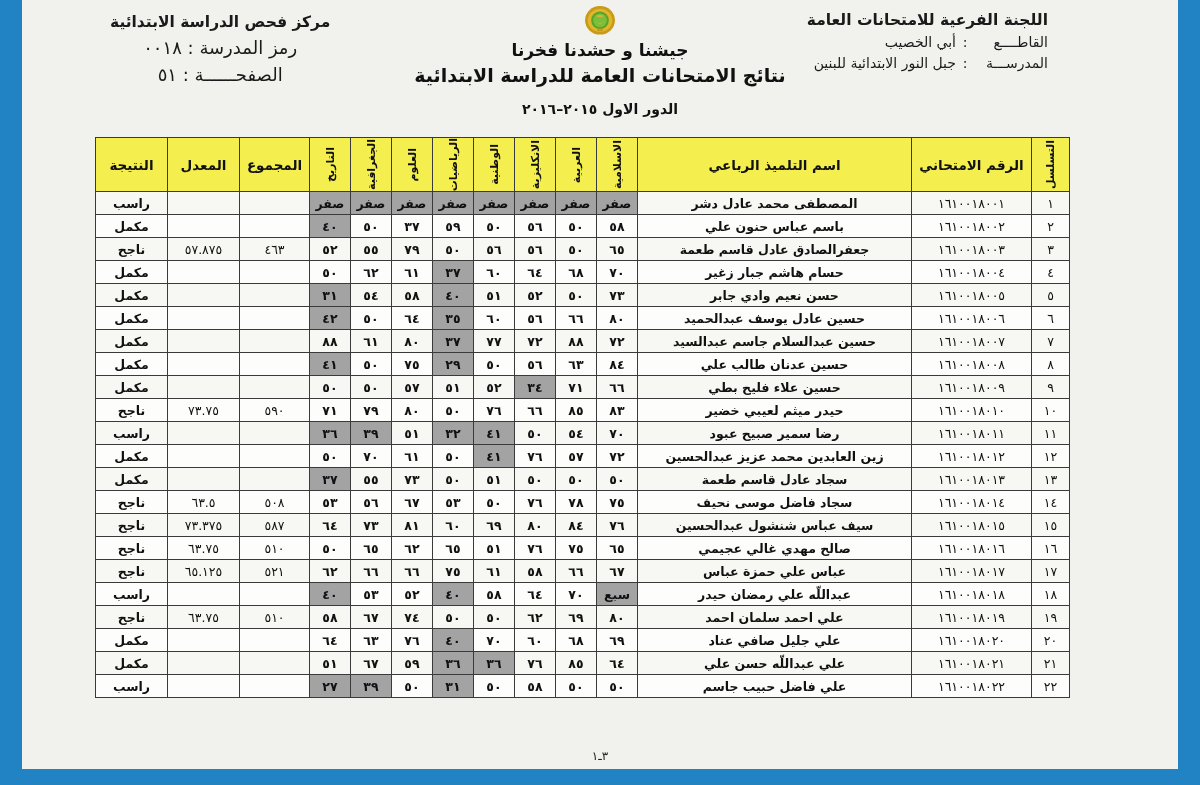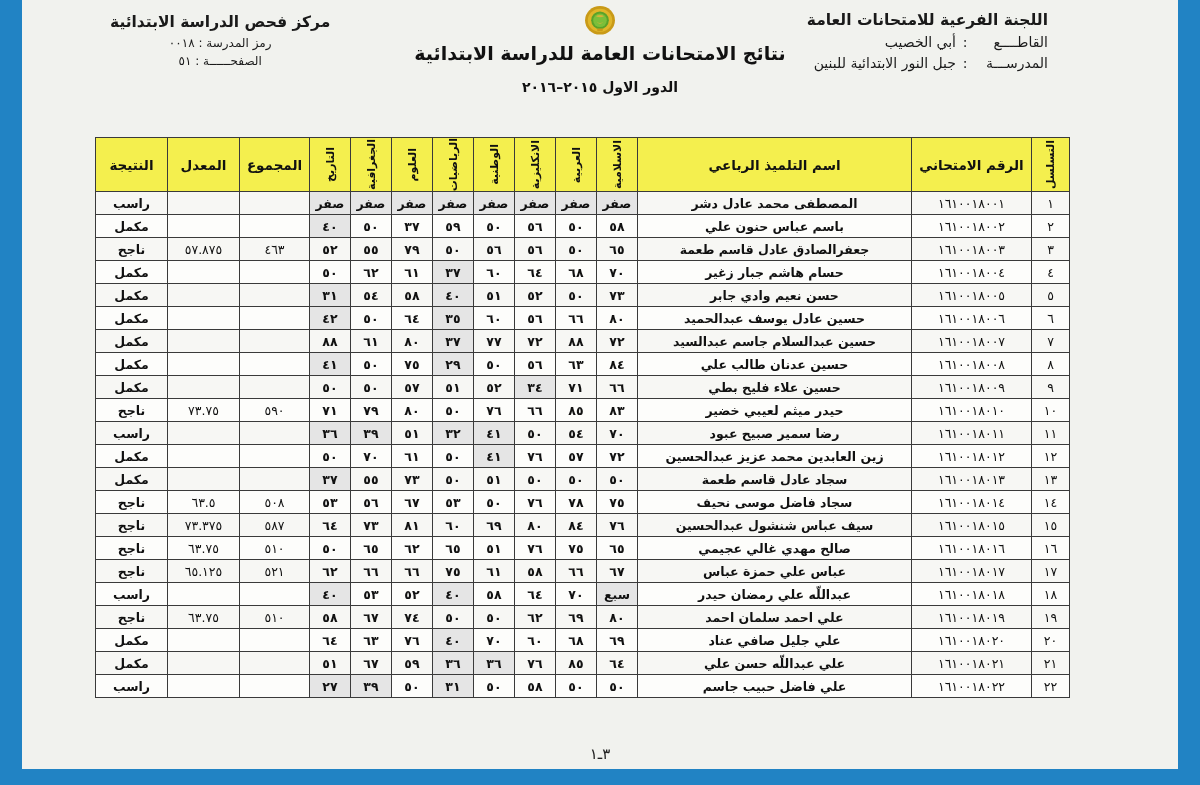--- a/index.html
+++ b/index.html
@@ -51,21 +51,21 @@
   .kvrow .sep{display:inline-block;width:10px;text-align:center;}
 
   .hdr-left{
     position:absolute;top:10px;left:88px;
     text-align:center;direction:rtl;
   }
   .hdr-left .l1,.hdr-left .l2{
     font-size:15.5px;font-weight:bold;color:#1a1a1a;
     line-height:1.55;white-space:nowrap;
   }
-  .hdr-left .kv{font-size:12px;line-height:1.5;white-space:nowrap;color:#1a1a1a;}
+  .hdr-left .kv{font-size:18px;line-height:1.5;white-space:nowrap;color:#1a1a1a;}
 
   .hdr-center{
     position:absolute;top:4px;left:0;right:0;
     text-align:center;
   }
   .emblem{
     width:42px;height:34px;margin:0 auto;
     display:block;
   }
   .slogan{
@@ -138,27 +138,27 @@
   td.sub{font-size:12.5px;font-weight:bold;}
   td.sub.shade{background:#dcdedb;}
   td.num{font-size:12.5px;margin-top:28px;}
   td.res{font-size:13px;font-weight:bold;}
   .r-pass{color:#111;}
   .r-fail{color:#d01010;}
   .r-partial{color:#0a8a2e;}
 
   tbody tr:nth-child(odd) td{background:#f7f7f4;}
   tbody tr:nth-child(even) td{background:#fdfdfb;}
-  tbody tr td.sub.shade{background:#e5e5e5;}
+  tbody tr td.sub.shade{background:#a3a3a3;}
 
   .footer-pg{
     position:absolute;
     bottom:6px;left:0;right:0;
     text-align:center;
-    font-size:15px;
+    font-size:12px;
     color:#222;
     letter-spacing:3px;
   }
 </style>
 </head>
 <body>
 
 <div class="page-frame">
   <div class="sheet">
 
@@ -185,20 +185,21 @@
       <div class="hdr-center">
         <svg class="emblem" viewBox="0 0 60 50">
           <ellipse cx="30" cy="24" rx="22" ry="21" fill="#c99a17"></ellipse>
           <ellipse cx="30" cy="24" rx="18" ry="17" fill="#e0b62a"></ellipse>
           <ellipse cx="30" cy="24" rx="13" ry="13" fill="#5aa22a"></ellipse>
           <ellipse cx="30" cy="24" rx="10" ry="10" fill="#7cbf3a"></ellipse>
           <path d="M24 18 q6 -4 12 0 q-6 3 -12 0 z" fill="#d6b33a"></path>
           <path d="M25 26 q5 4 10 0 q-5 6 -10 0 z" fill="#d6b33a"></path>
           <rect x="26" y="36" width="8" height="4" rx="1" fill="#c99a17"></rect>
         </svg>
+        <div class="slogan">جيشنا و حشدنا فخرنا</div>
         <div class="ctr-l1">نتائج الامتحانات العامة للدراسة الابتدائية</div>
         <div class="ctr-l2">الدور الاول ٢٠١٥–٢٠١٦</div>
       </div>
 
       <div class="hdr-left">
         <div class="l2">مركز فحص الدراسة الابتدائية</div>
         <div class="kv">
           <span>رمز المدرسة</span>
           <span>:</span>
           <span>٠٠١٨</span>

